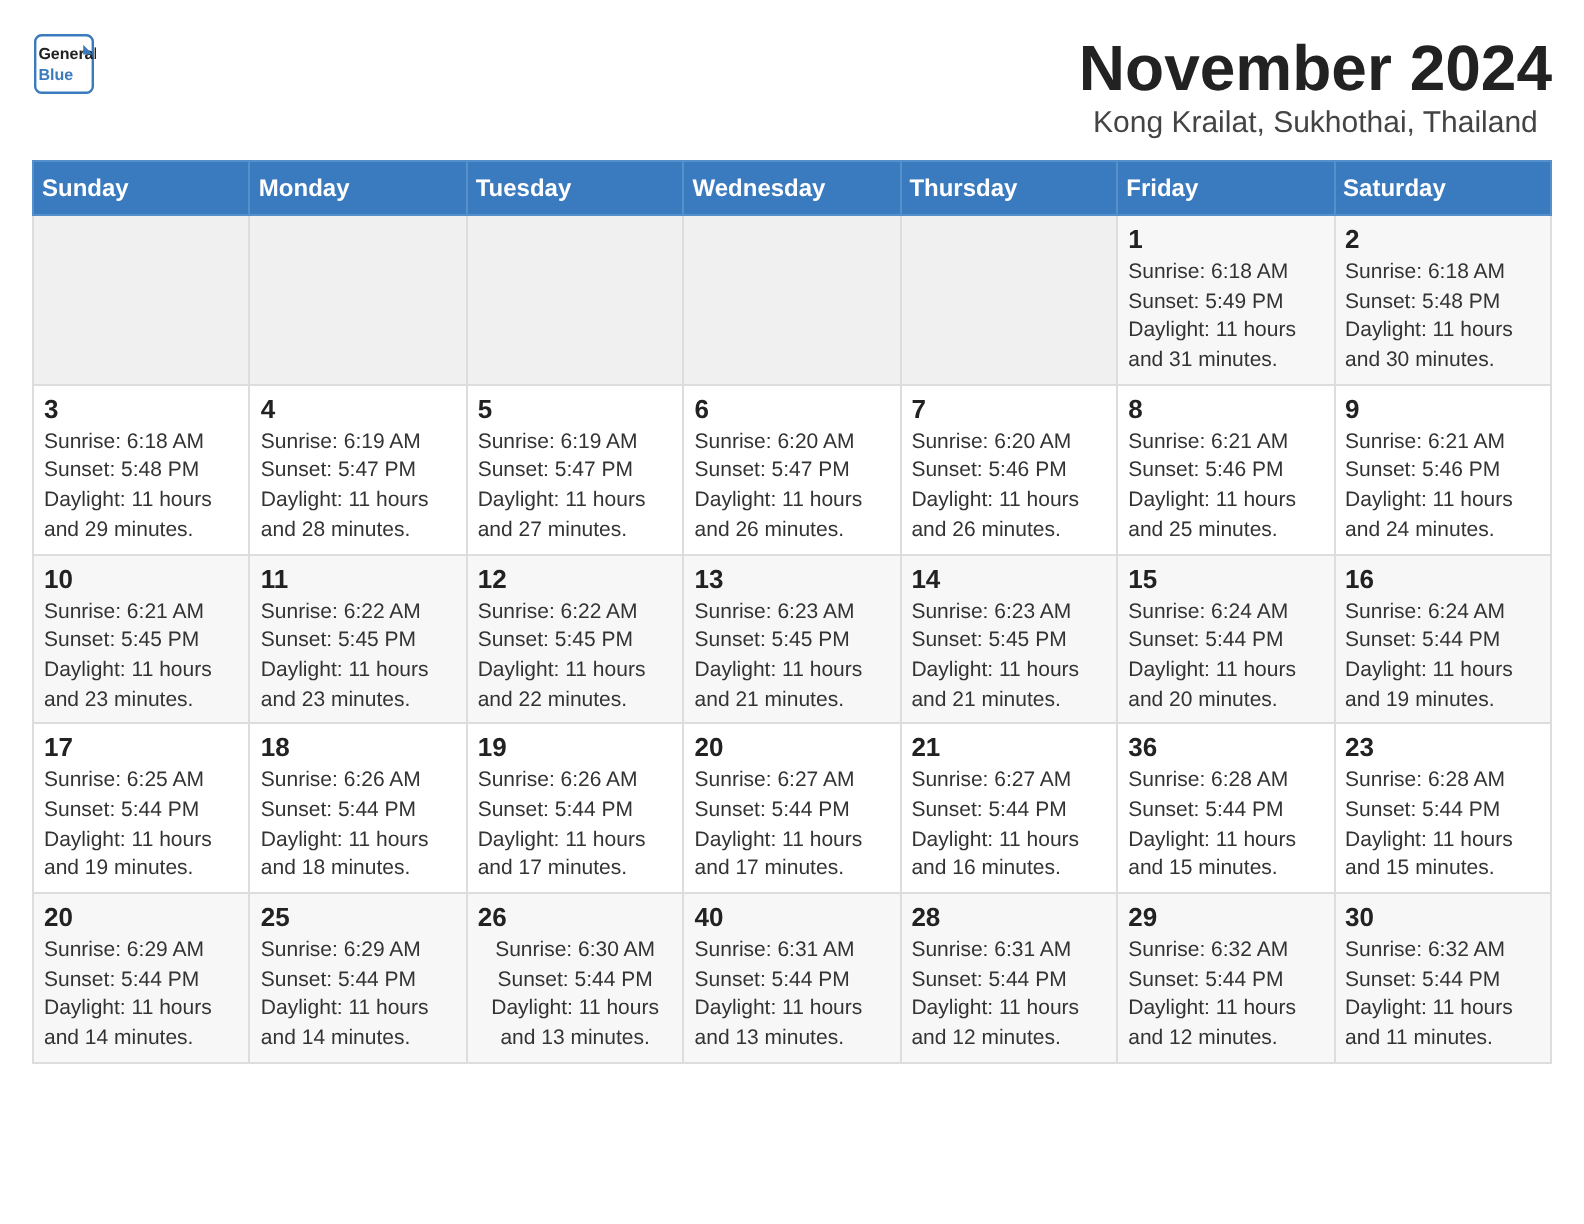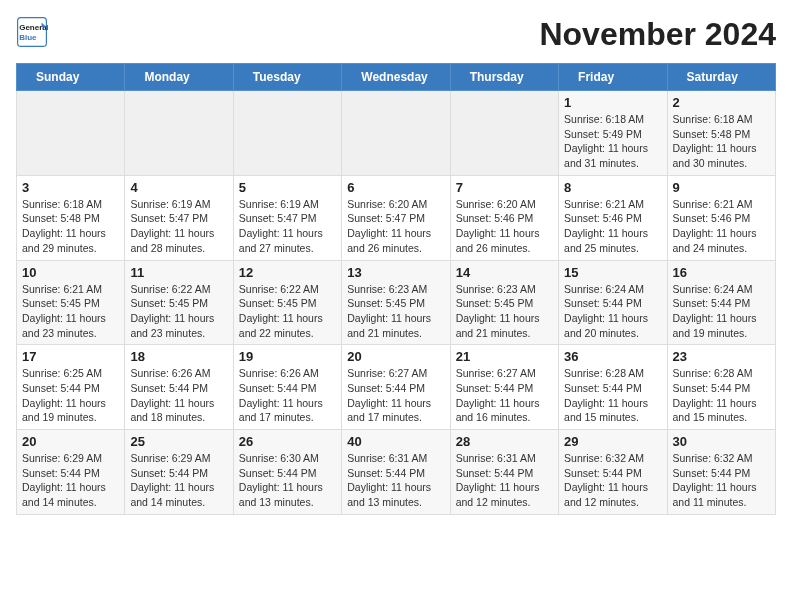--- a/index.html
+++ b/index.html
@@ -38,21 +38,21 @@
       color: #444;
     }
     .calendar {
       width: 100%;
       border-collapse: collapse;
       font-size: 11px;
     }
     .calendar thead th {
       background: #3a7abf;
       color: #fff;
-      padding: 6px 19px;
+      padding: 6px 4px;
       text-align: left;
       font-size: 12px;
       font-weight: bold;
       border: 1px solid #5590cc;
     }
     .calendar tbody td {
       vertical-align: top;
       padding: 4px 5px;
       border: 1px solid #ddd;
       width: 108px;
@@ -88,20 +88,21 @@
   <div class="logo">
     <svg class="logo-icon" viewBox="0 0 40 40" xmlns="http://www.w3.org/2000/svg">
       <rect x="2" y="2" width="36" height="36" rx="4" fill="#fff" stroke="#3a7abf" stroke-width="1.5"></rect>
       <text x="4" y="17" font-size="10" font-weight="bold" fill="#222" font-family="Arial">General</text>
       <text x="4" y="30" font-size="10" font-weight="bold" fill="#3a7abf" font-family="Arial">Blue</text>
       <polygon points="32,8 38,14 32,14" fill="#3a7abf"></polygon>
     </svg>
   </div>
   <div class="title-block">
     <div class="month-title">November 2024</div>
+    <div class="location">Kong Krailat, Sukhothai, Thailand</div>
   </div>
 </div>
 
 <table class="calendar">
   <thead>
     <tr>
     <th>Sunday</th>
         <th>Monday</th>
         <th>Tuesday</th>
         <th>Wednesday</th>
@@ -270,21 +271,21 @@
 Daylight: 11 hours and 14 minutes.</div>
         </td>
         <td>
           <span class="day-number">25</span>
           <div class="day-info" style="white-space: pre-line;">Sunrise: 6:29 AM
 Sunset: 5:44 PM
 Daylight: 11 hours and 14 minutes.</div>
         </td>
         <td>
           <span class="day-number">26</span>
-          <div class="day-info" style="white-space: pre-line;">Sunrise: 6:30 AM
+          <div class="day-info" style="white-space: pre-line; text-align: center;">Sunrise: 6:30 AM
 Sunset: 5:44 PM
 Daylight: 11 hours and 13 minutes.</div>
         </td>
         <td>
           <span class="day-number">40</span>
           <div class="day-info" style="white-space: pre-line;">Sunrise: 6:31 AM
 Sunset: 5:44 PM
 Daylight: 11 hours and 13 minutes.</div>
         </td>
         <td>

